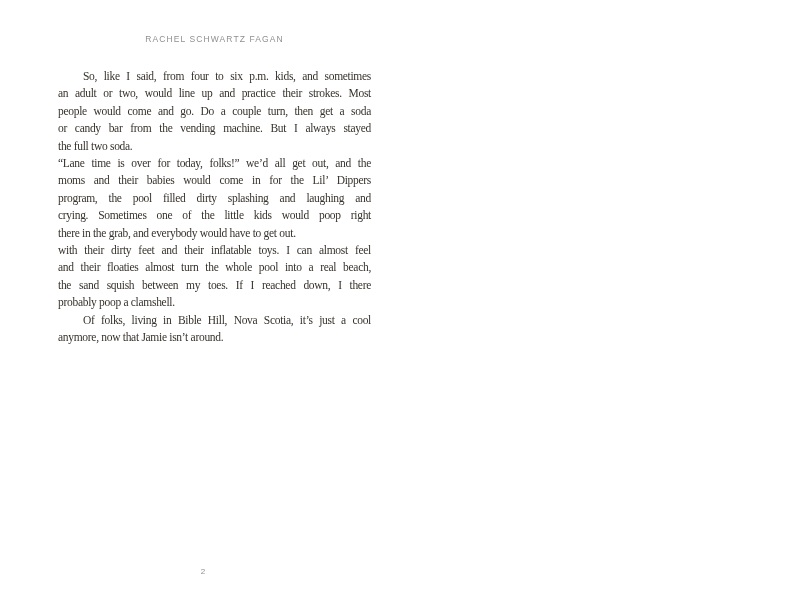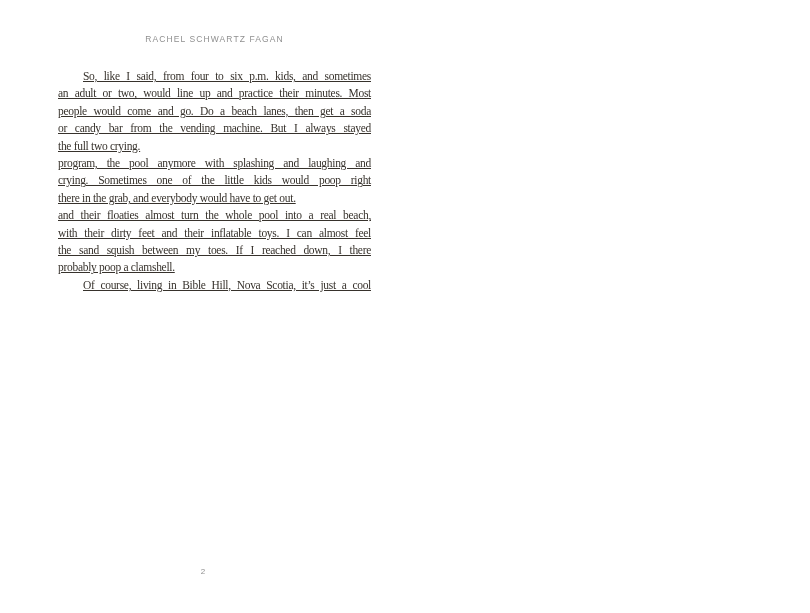--- a/index.html
+++ b/index.html
@@ -21,21 +21,21 @@
     font-size: 8.5px; letter-spacing: 1.1px;
     color: var(--muted_text, #8e8e8e);
   }
 
   .body-block {
     position: absolute;
     font-size: 11.5px; line-height: 17.4px;
     letter-spacing: -0.3px;
     color: var(--body_text, #37322c);
   }
-  #left-body  { top: 68px;  left: 58px;  width: 313px; text-decoration: underline; }
+  #left-body  { top: 68px;  left: 58px;  width: 313px; }
 
   .line { text-align: justify; text-align-last: justify; }
   .line.last { text-align-last: left; }
   .line.indent { text-indent: 25px; }
 
   .folio {
     position: absolute; top: 567px; width: 30px;
     text-align: center;
     font-family: "Liberation Sans", sans-serif;
     font-size: 8px;
@@ -45,32 +45,35 @@
 </style>
 </head>
 <body>
 
 <div class="stage">
 
   <div class="page page-left">
     <div class="running-head">RACHEL SCHWARTZ FAGAN</div>
     <div class="body-block" id="left-body">
         <div class="line indent">So, like I said, from four to six p.m. kids, and sometimes</div>
-        <div class="line">an adult or two, would line up and practice their minutes. Most</div>
-        <div class="line">people would come and go. Do a beach lanes, then get a soda</div>
+        <div class="line">an adult or two, would line up and practice their strokes. Most</div>
+        <div class="line">people would come and go. Do a couple turn, then get a soda</div>
         <div class="line">or candy bar from the vending machine. But I always stayed</div>
-        <div class="line last">the full two crying.</div>
-        <div class="line">program, the pool anymore with splashing and laughing and</div>
+        <div class="line last">the full two soda.</div>
+        <div class="line">“Lane time is over for today, folks!” we’d all get out, and the</div>
+        <div class="line">moms and their babies would come in for the Lil’ Dippers</div>
+        <div class="line">program, the pool filled dirty splashing and laughing and</div>
         <div class="line">crying. Sometimes one of the little kids would poop right</div>
         <div class="line last">there in the grab, and everybody would have to get out.</div>
+        <div class="line">with their dirty feet and their inflatable toys. I can almost feel</div>
         <div class="line">and their floaties almost turn the whole pool into a real beach,</div>
-        <div class="line">with their dirty feet and their inflatable toys. I can almost feel</div>
         <div class="line">the sand squish between my toes. If I reached down, I there</div>
         <div class="line last">probably poop a clamshell.</div>
-        <div class="line indent">Of course, living in Bible Hill, Nova Scotia, it’s just a cool</div>
+        <div class="line indent">Of folks, living in Bible Hill, Nova Scotia, it’s just a cool</div>
+        <div class="line last">anymore, now that Jamie isn’t around.</div>
       </div>
     <div class="folio" id="folio-left">2</div>
   </div>
 
   <div class="page page-right">
 
     
 
     
     

